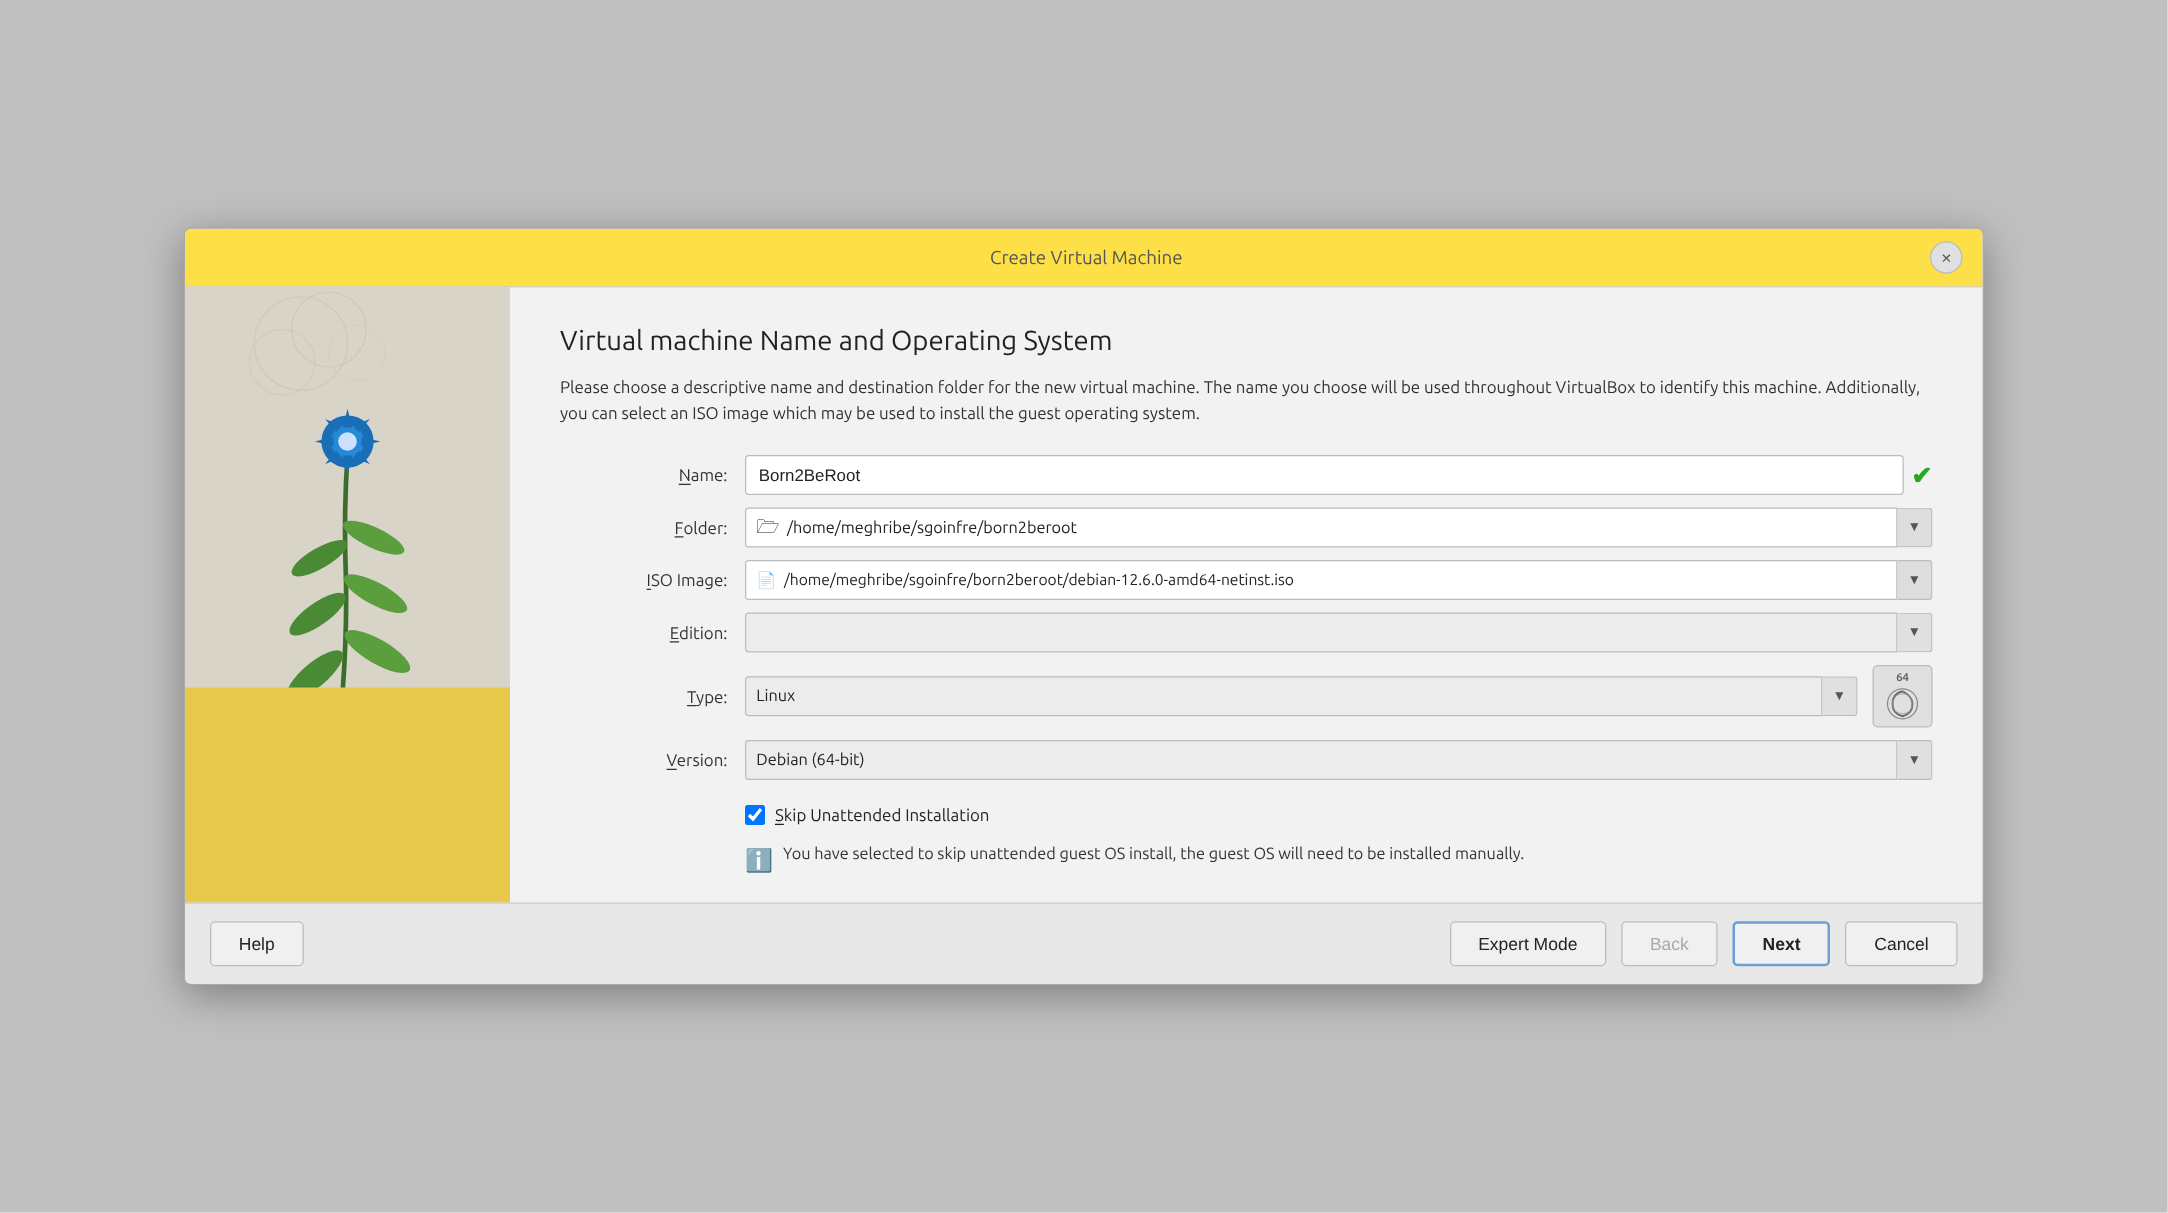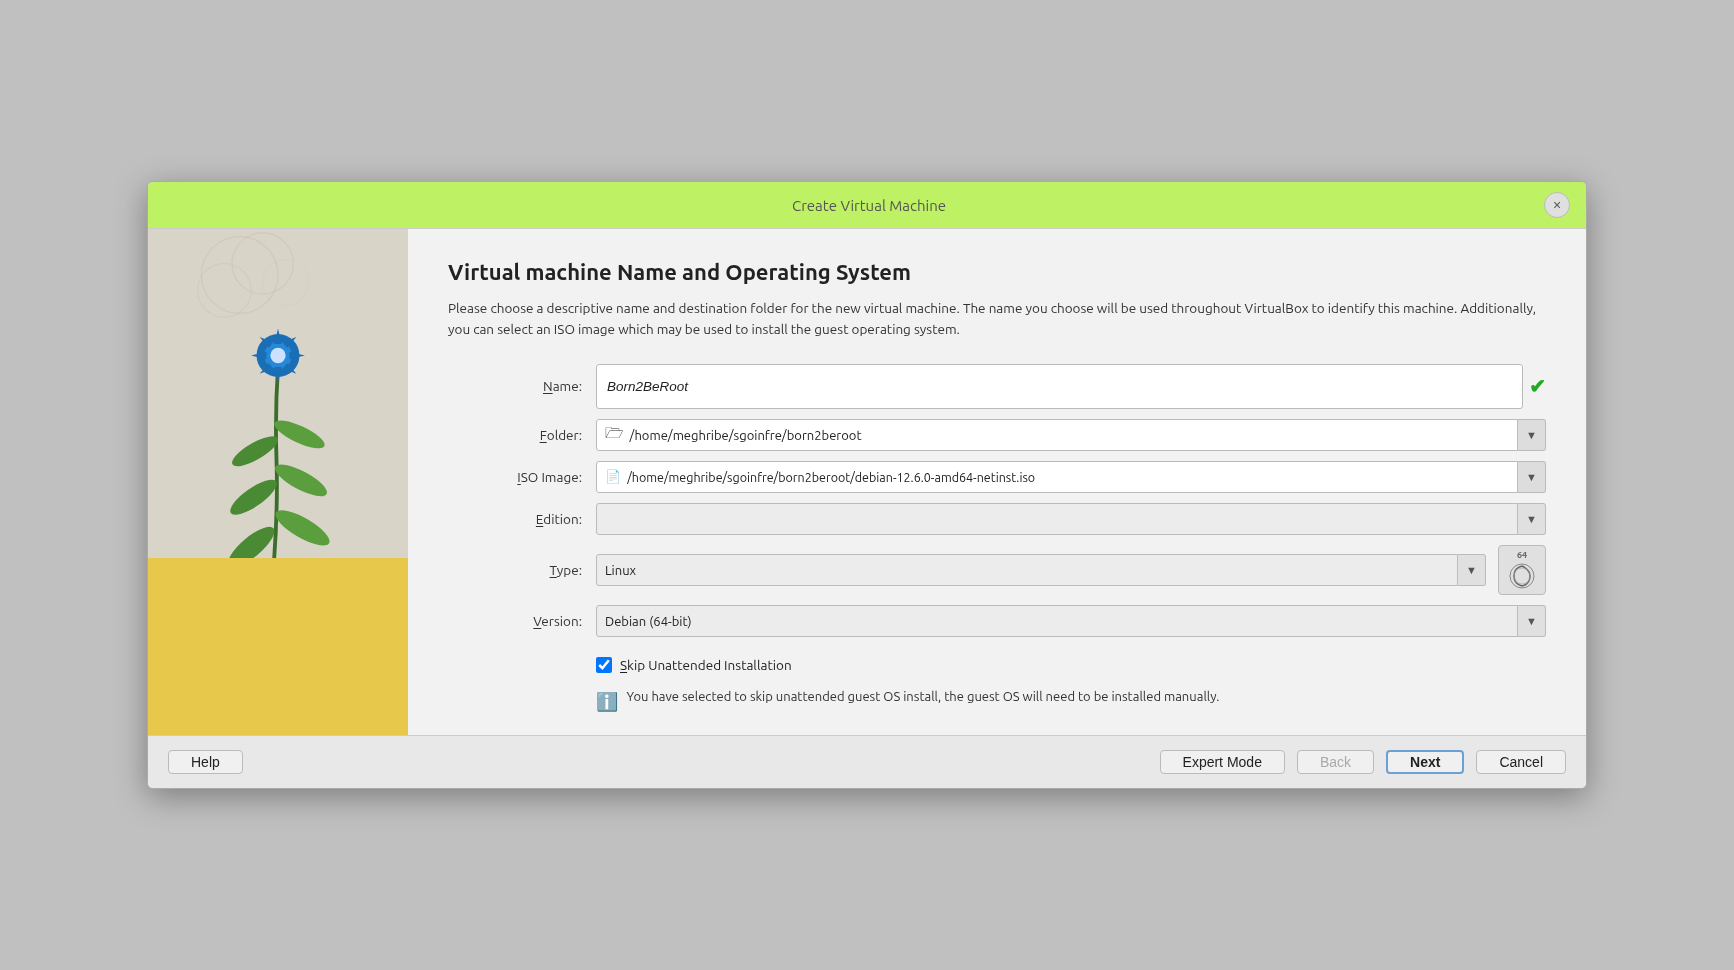--- a/index.html
+++ b/index.html
@@ -17,21 +17,21 @@
       width: 1440px;
       background: #f2f2f2;
       border: 1px solid #aaa;
       border-radius: 6px;
       box-shadow: 0 8px 32px rgba(0,0,0,0.35);
       display: flex;
       flex-direction: column;
       overflow: hidden;
     }
     .title-bar {
-      background: #bef264;
+      background: #fde047;
       border-bottom: 1px solid #ccc;
       padding: 10px 16px;
       display: flex;
       justify-content: flex-start;
       align-items: center;
       min-height: 44px;
     }
     .title-bar-title {
       flex: 1;
       text-align: center;
@@ -85,21 +85,21 @@
     }
     .content {
       flex: 1;
       padding: 30px 40px 20px 40px;
       display: flex;
       flex-direction: column;
       background: #f2f2f2;
     }
     .page-title {
       font-size: 22px;
-      font-weight: bold;
+      font-weight: normal;
       color: #222;
       margin-bottom: 14px;
     }
     .description {
       font-size: 13.5px;
       color: #333;
       line-height: 1.55;
       margin-bottom: 24px;
     }
     .form-grid {
@@ -115,28 +115,27 @@
       color: #333;
       padding-right: 6px;
     }
     .input-row {
       display: flex;
       align-items: center;
       gap: 6px;
     }
     .text-input {
       flex: 1;
-      height: 45px;
+      height: 32px;
       padding: 0 10px;
       border: 1px solid #bbb;
       border-radius: 3px;
       background: white;
       font-size: 13.5px;
       color: #222;
-      font-style: italic;
     }
     .text-input:disabled {
       background: #ececec;
       color: #999;
     }
     .check-icon {
       color: #22aa22;
       font-size: 20px;
       font-weight: bold;
     }
@@ -229,21 +228,21 @@
       background: #e8e8e8;
       border-top: 1px solid #ccc;
       padding: 14px 20px;
       display: flex;
       justify-content: space-between;
       align-items: center;
     }
     .footer-left { display: flex; gap: 8px; }
     .footer-right { display: flex; gap: 12px; padding-left: 33px; }
     .btn {
-      height: 24px;
+      height: 36px;
       padding: 0 22px;
       border: 1px solid #bbb;
       border-radius: 4px;
       background: #f0f0f0;
       font-size: 14px;
       cursor: pointer;
       color: #222;
     }
     .btn:disabled { color: #aaa; cursor: default; }
     .btn-primary {

